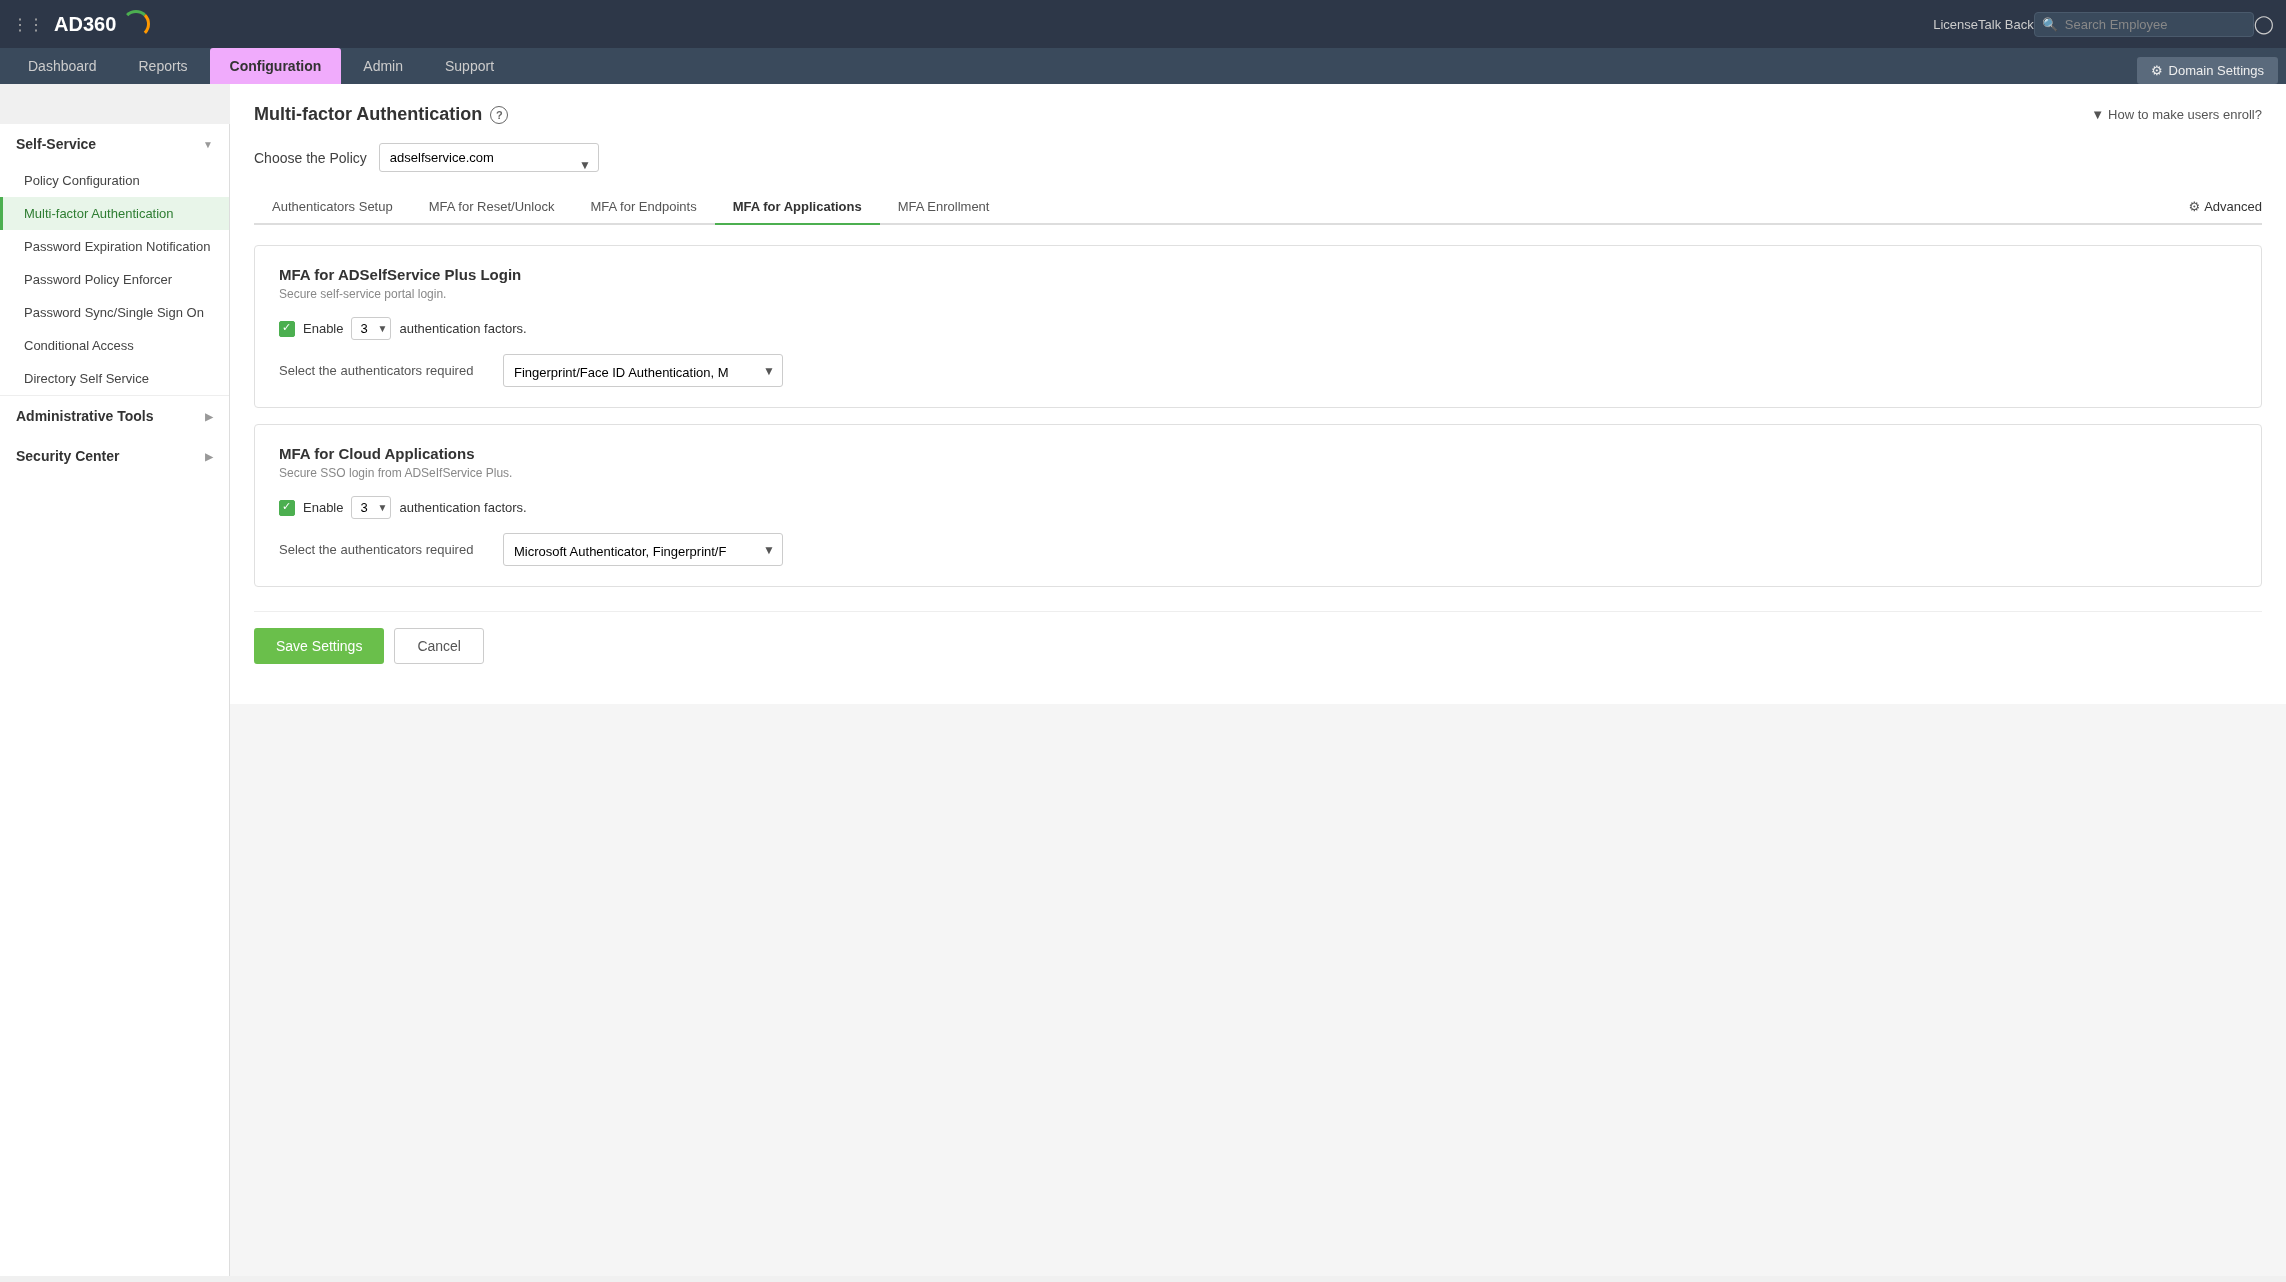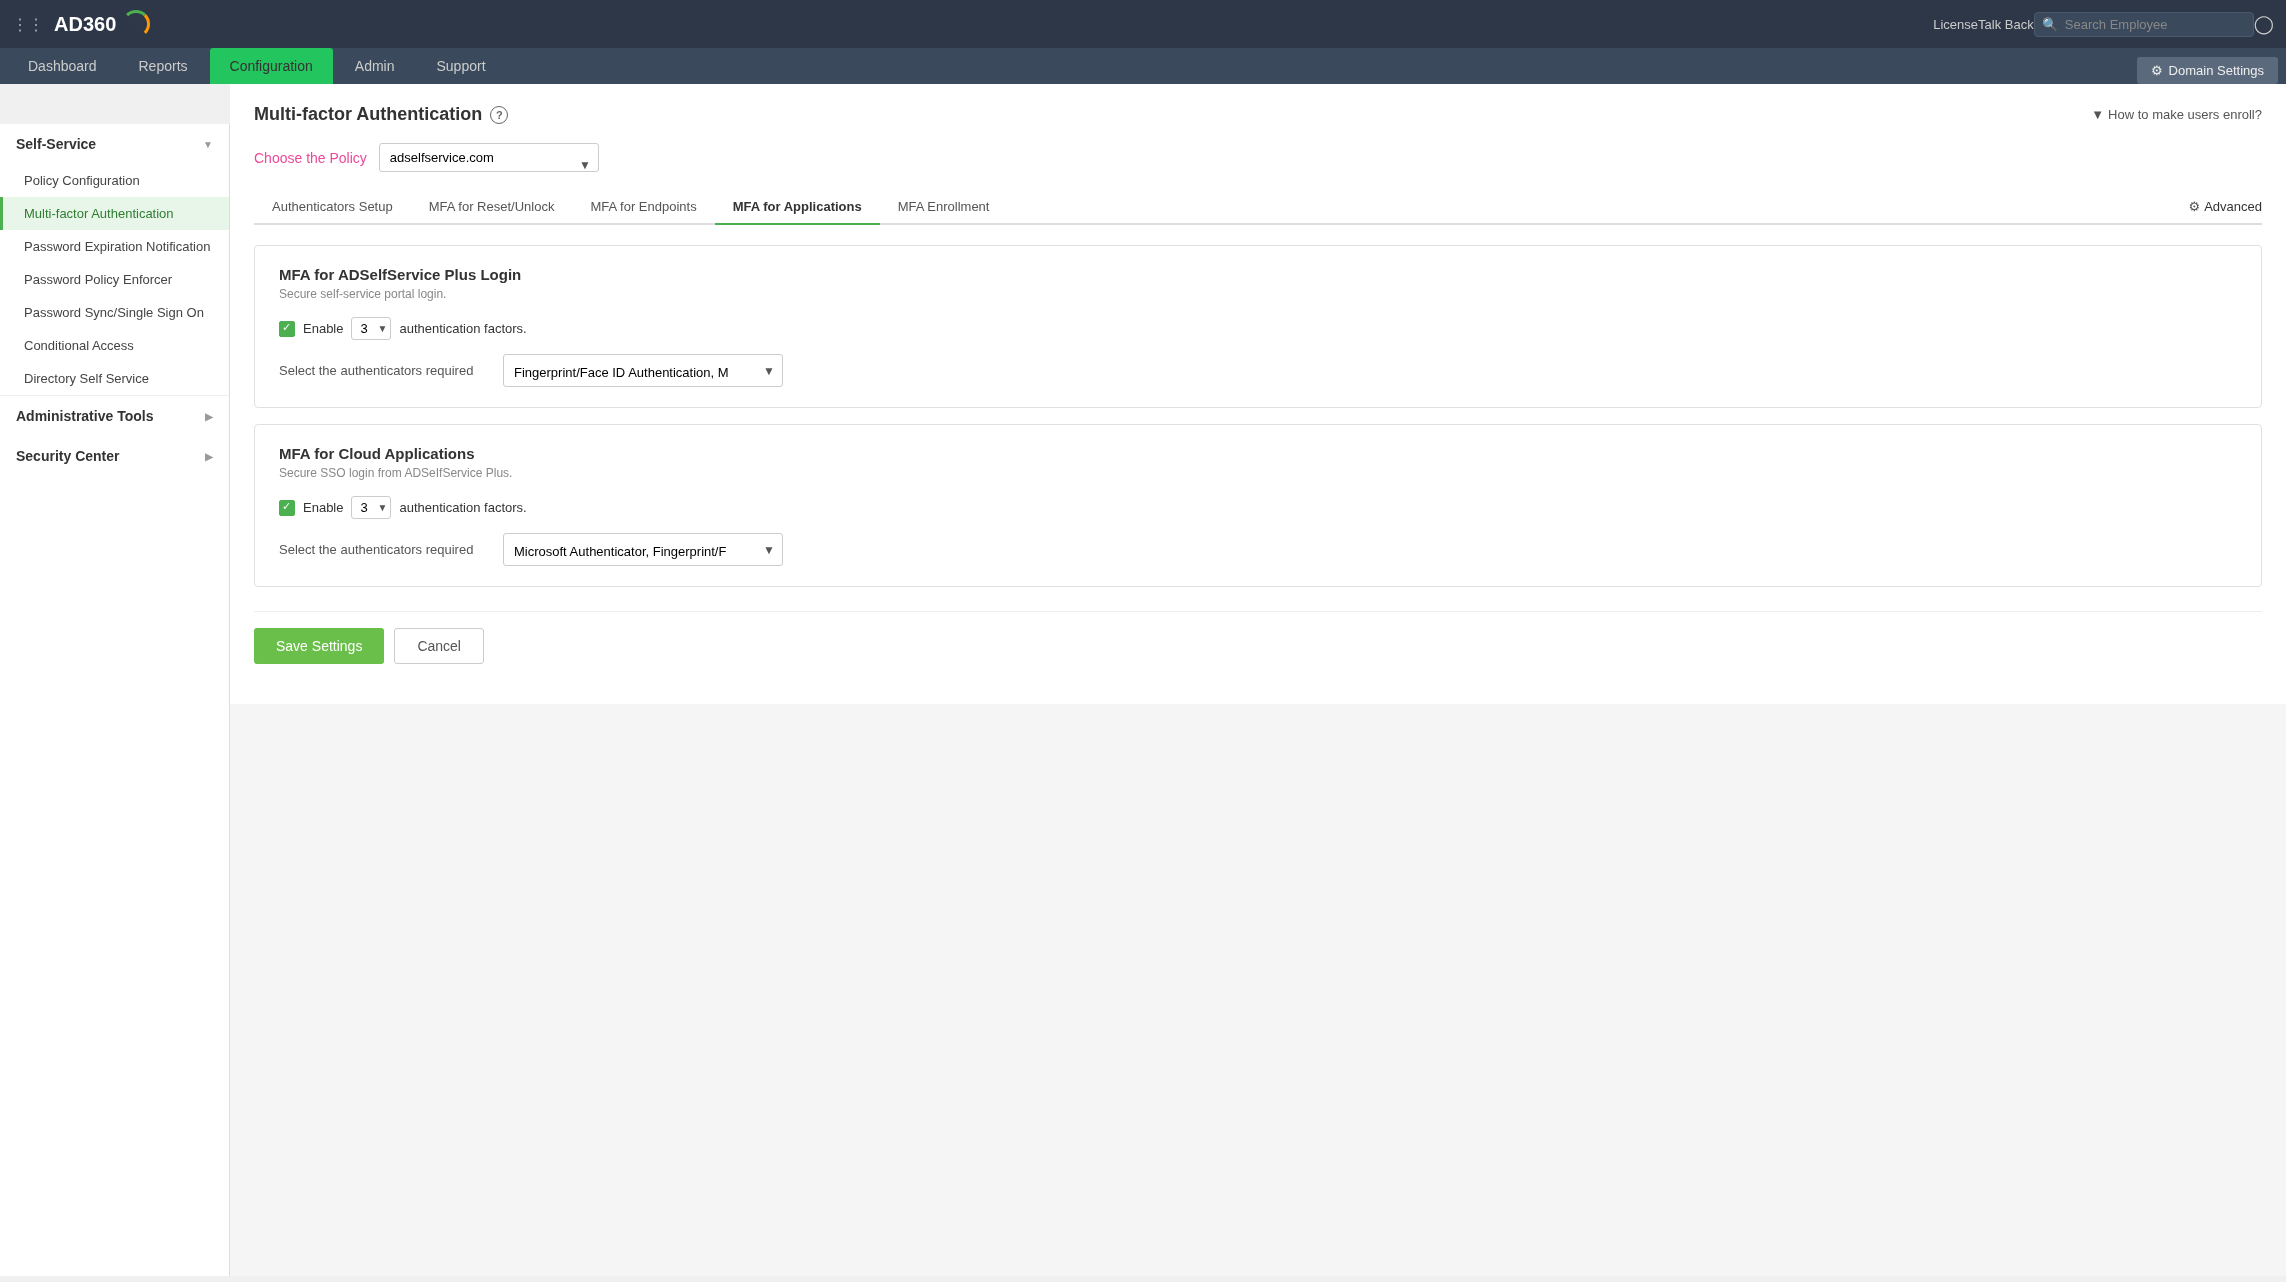--- a/index.html
+++ b/index.html
@@ -51,21 +51,21 @@
     }
     .navtab {
       padding: 8px 20px;
       color: #ccc;
       cursor: pointer;
       border-radius: 3px 3px 0 0;
       font-size: 14px;
       height: 100%;
       display: flex; align-items: center;
     }
-    .navtab.active { background: #22c55e; color: #333; font-weight: normal; }
+    .navtab.active { background: #f0abfc; color: #333; font-weight: bold; }
     .navtabs-right { margin-left: auto; }
     .domain-settings-btn {
       display: flex; align-items: center; gap: 6px;
       background: #5a6a7c; color: #eee;
       padding: 6px 14px; border-radius: 3px;
       cursor: pointer; font-size: 13px;
     }
 
     
     .main-layout { display: flex; height: calc(100vh - 90px); }
@@ -116,21 +116,21 @@
     .help-icon {
       width: 18px; height: 18px; border-radius: 50%;
       border: 1.5px solid #666; color: #666;
       display: inline-flex; align-items: center; justify-content: center;
       font-size: 11px; cursor: pointer;
     }
     .how-to-link { color: #555; font-size: 13px; cursor: pointer; display: flex; align-items: center; gap: 4px; }
 
     
     .policy-row { display: flex; align-items: center; gap: 12px; margin-bottom: 18px; }
-    .policy-label { font-size: 14px; color: #ec4899; }
+    .policy-label { font-size: 14px; color: #404040; }
     .policy-select-wrapper {
       position: relative; display: inline-flex; align-items: flex-end;
     }
     .policy-select {
       appearance: none; -webkit-appearance: none;
       border: 1px solid #ccc; border-radius: 3px;
       padding: 6px 32px 6px 10px;
       font-size: 13px; background: white; cursor: pointer;
       min-width: 220px;
     }

